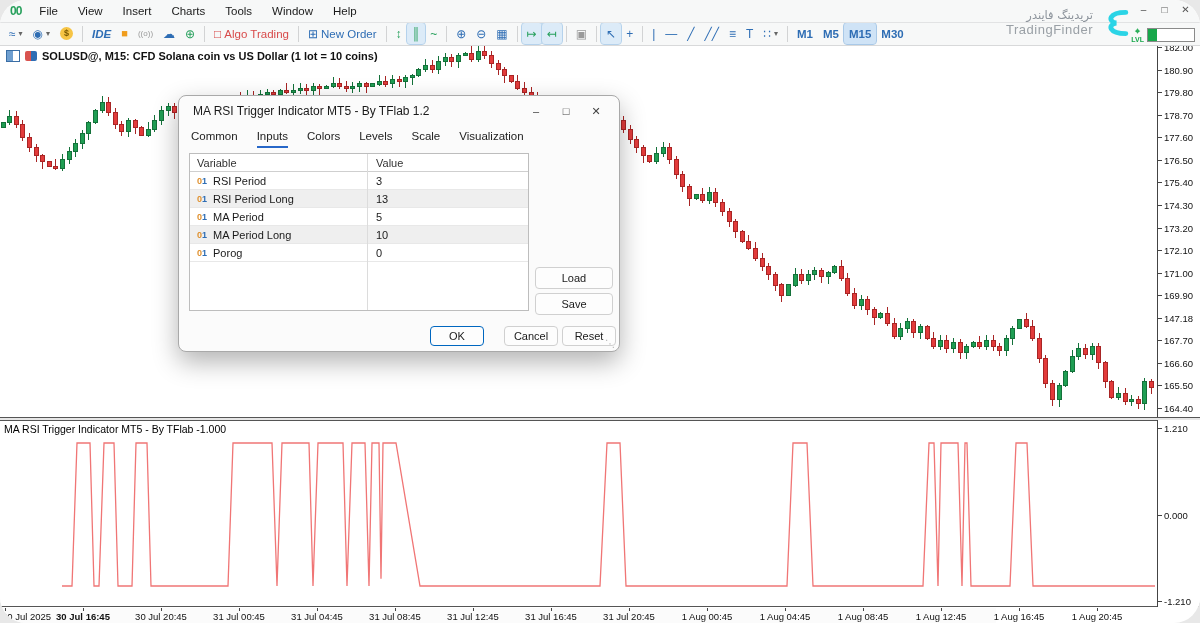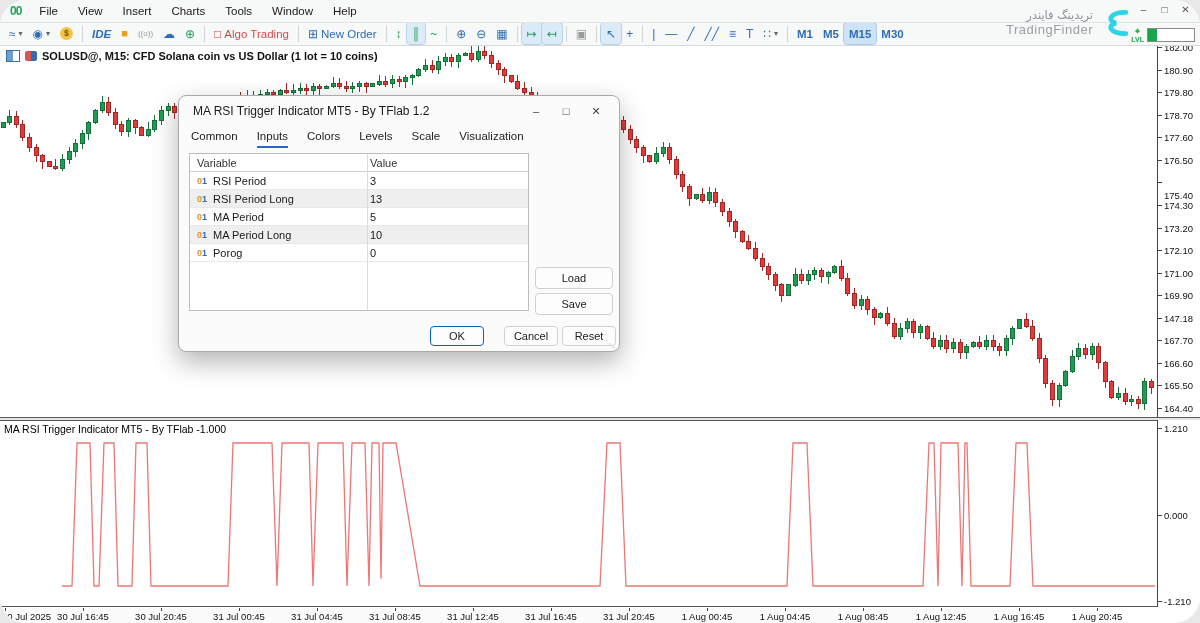--- a/index.html
+++ b/index.html
@@ -72,21 +72,21 @@
   .dlg-tabs{position:absolute;left:12px;top:34px;display:flex;gap:19px;}
   .tab{font-size:11.5px;color:#222;padding-bottom:4px;}
   .tab.active{border-bottom:2px solid #2767c8;}
   .tbl{position:absolute;left:10px;top:57px;width:340px;height:158px;background:#fff;
        border:1px solid #bdbdbd;box-sizing:border-box;}
   .vdiv{position:absolute;left:177px;top:0;bottom:0;border-left:1px solid #dcdcdc;}
   .trow{display:flex;height:17px;align-items:center;font-size:11px;border-bottom:1px solid #e8e8e8;}
   .trow.head{color:#333;border-bottom:1px solid #cfcfcf;}
   .trow.alt{background:#efefef;}
   .tc1{width:177px;padding-left:7px;box-sizing:border-box;display:flex;align-items:center;white-space:nowrap;}
-  .tc2{flex:1;padding-left:3px;white-space:nowrap;}
+  .tc2{flex:1;padding-left:9px;white-space:nowrap;}
   .t-zero{color:#e0912f;font-weight:700;font-size:9px;}
   .t-one{color:#2e6db4;font-weight:700;font-size:9px;margin-right:6px;}
   .btn{position:absolute;background:#fdfdfd;border:1px solid #d0d0d0;border-radius:4px;
        font-size:11px;color:#1a1a1a;display:flex;align-items:center;justify-content:center;
        font-family:"Liberation Sans",sans-serif;}
   .btn.primary{border:1px solid #0067c0;}
   .grip{position:absolute;right:4px;bottom:2px;font-size:10px;color:#b5b5b5;}
 </style>
 </head>
 <body>
@@ -610,21 +610,21 @@
       <div class="plabel" style="top: 19.5625px;">180.90</div>
       <div class="ptick" style="top: 47.125px;"></div>
       <div class="plabel" style="top: 42.125px;">179.80</div>
       <div class="ptick" style="top: 69.6875px;"></div>
       <div class="plabel" style="top: 64.6875px;">178.70</div>
       <div class="ptick" style="top: 92.25px;"></div>
       <div class="plabel" style="top: 87.25px;">177.60</div>
       <div class="ptick" style="top: 114.812px;"></div>
       <div class="plabel" style="top: 109.812px;">176.50</div>
       <div class="ptick" style="top: 137.375px;"></div>
-      <div class="plabel" style="top: 132.375px; margin-top: 13px;">175.40</div>
+      <div class="plabel" style="top: 132.375px;">175.40</div>
       <div class="ptick" style="top: 159.937px;"></div>
       <div class="plabel" style="top: 154.937px;">174.30</div>
       <div class="ptick" style="top: 182.5px;"></div>
       <div class="plabel" style="top: 177.5px;">173.20</div>
       <div class="ptick" style="top: 205.062px;"></div>
       <div class="plabel" style="top: 200.062px;">172.10</div>
       <div class="ptick" style="top: 227.625px;"></div>
       <div class="plabel" style="top: 222.625px;">171.00</div>
       <div class="ptick" style="top: 250.187px;"></div>
       <div class="plabel" style="top: 245.187px;">169.90</div>
@@ -653,21 +653,21 @@
       <div class="ptick" style="top: 94.5px;"></div>
       <div class="plabel" style="top: 89.5px;">0.000</div>
       <div class="ptick" style="top: 181px;"></div>
       <div class="plabel" style="top: 176px;">-1.210</div>
     </div>
 
   <div class="time-axis">
       <div class="ttick" style="left: 5px;"></div>
       <div class="tlabel" style="left: 2px; text-align: left;">30 Jul 2025</div>
       <div class="ttick" style="left: 83px;"></div>
-      <div class="tlabel" style="left: 51px;">30 Jul 16:45</div>
+      <div class="tlabel" style="left: 51px; font-weight: bold;">30 Jul 16:45</div>
       <div class="ttick" style="left: 161px;"></div>
       <div class="tlabel" style="left: 129px;">30 Jul 20:45</div>
       <div class="ttick" style="left: 239px;"></div>
       <div class="tlabel" style="left: 207px;">31 Jul 00:45</div>
       <div class="ttick" style="left: 317px;"></div>
       <div class="tlabel" style="left: 285px;">31 Jul 04:45</div>
       <div class="ttick" style="left: 395px;"></div>
       <div class="tlabel" style="left: 363px;">31 Jul 08:45</div>
       <div class="ttick" style="left: 473px;"></div>
       <div class="tlabel" style="left: 441px;">31 Jul 12:45</div>

